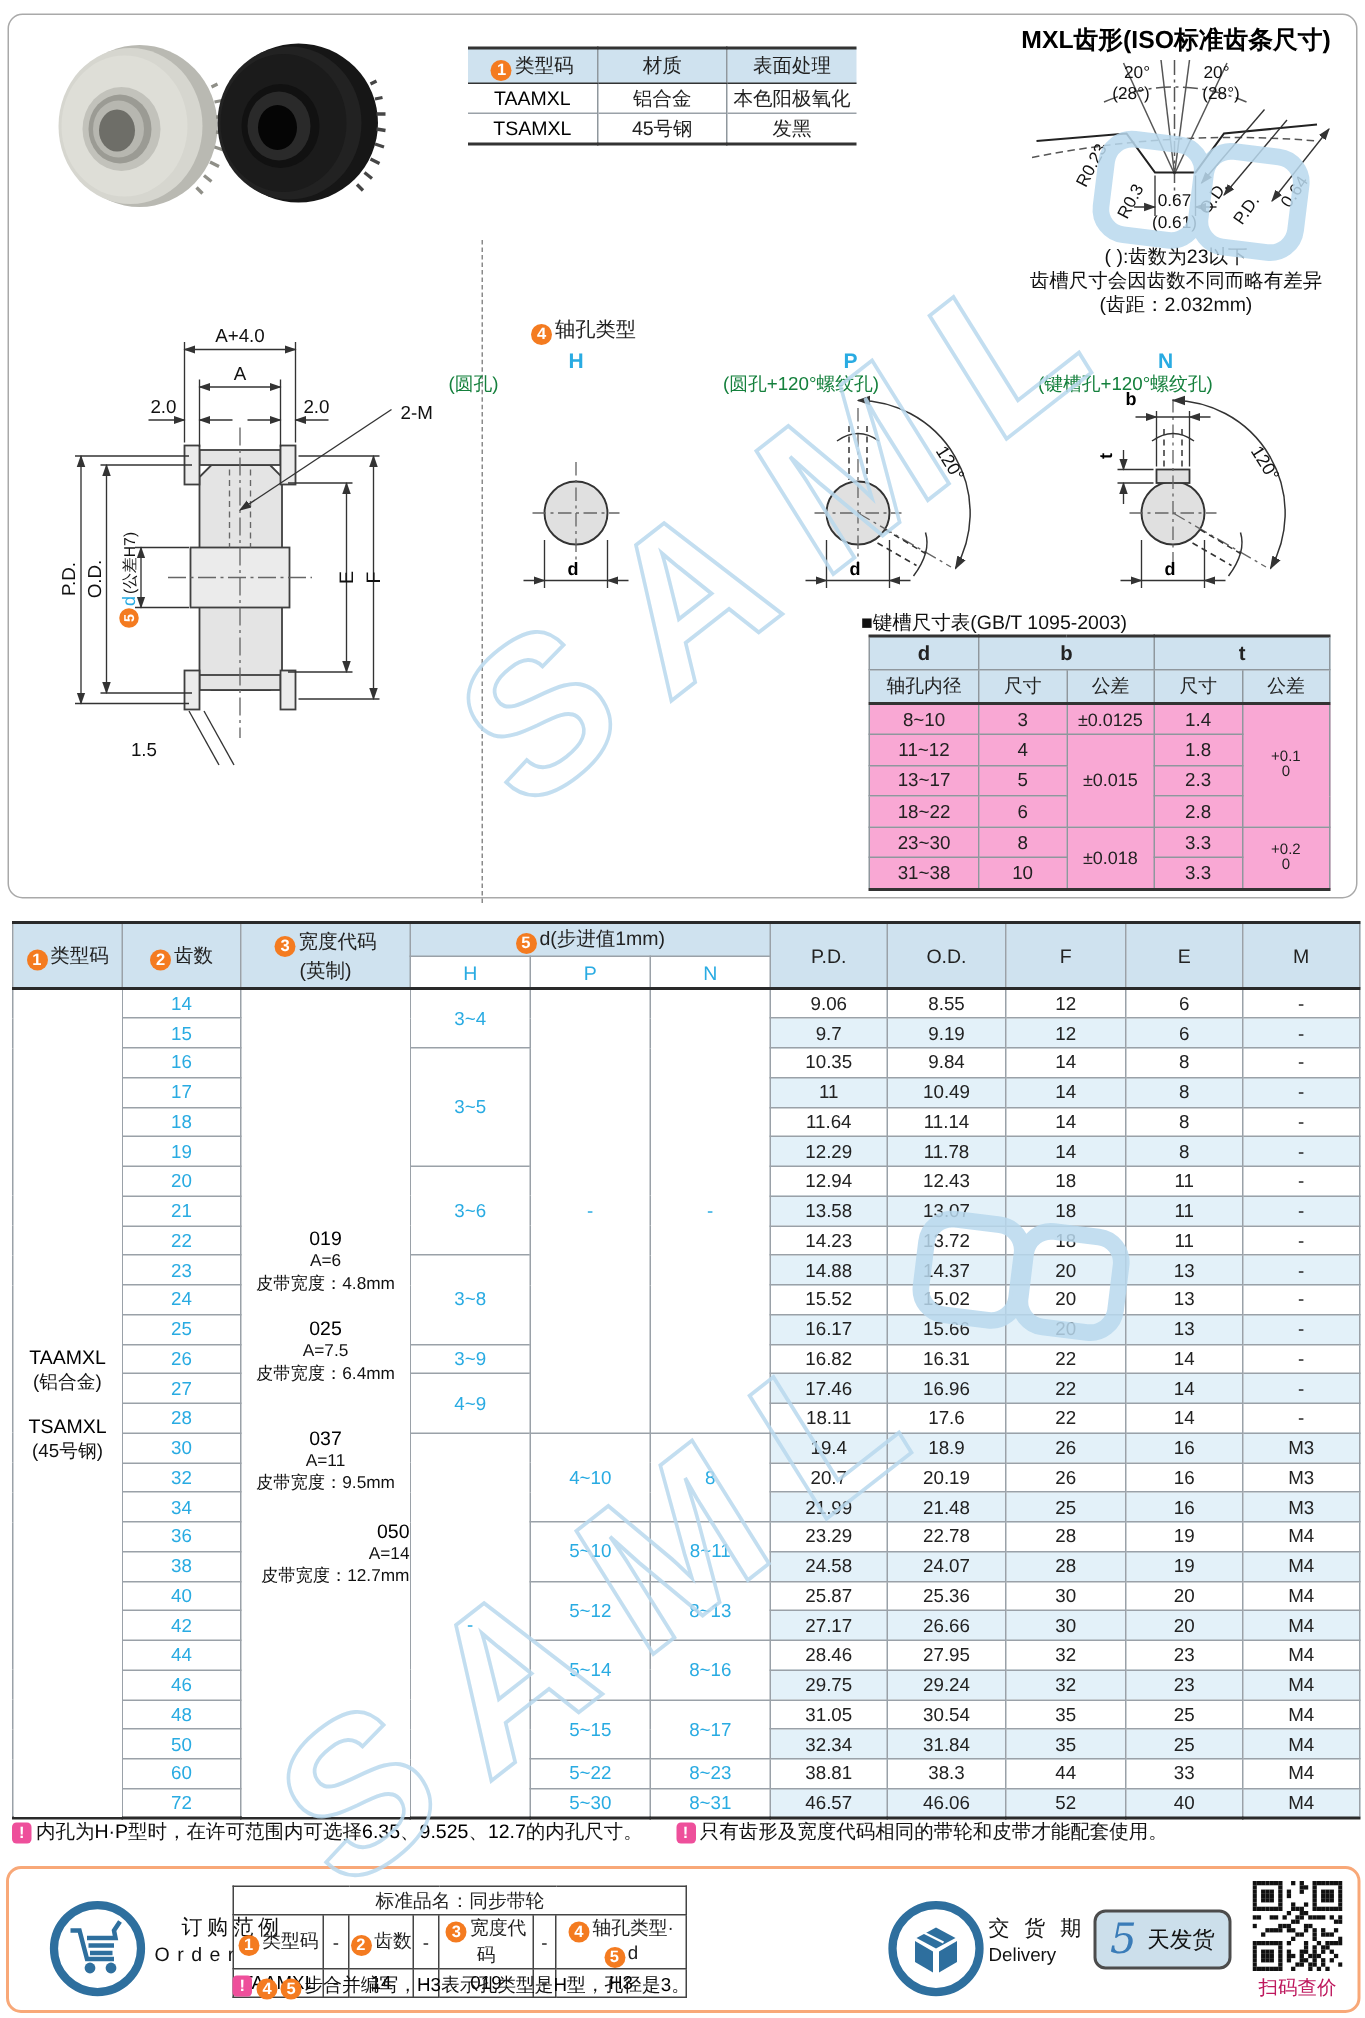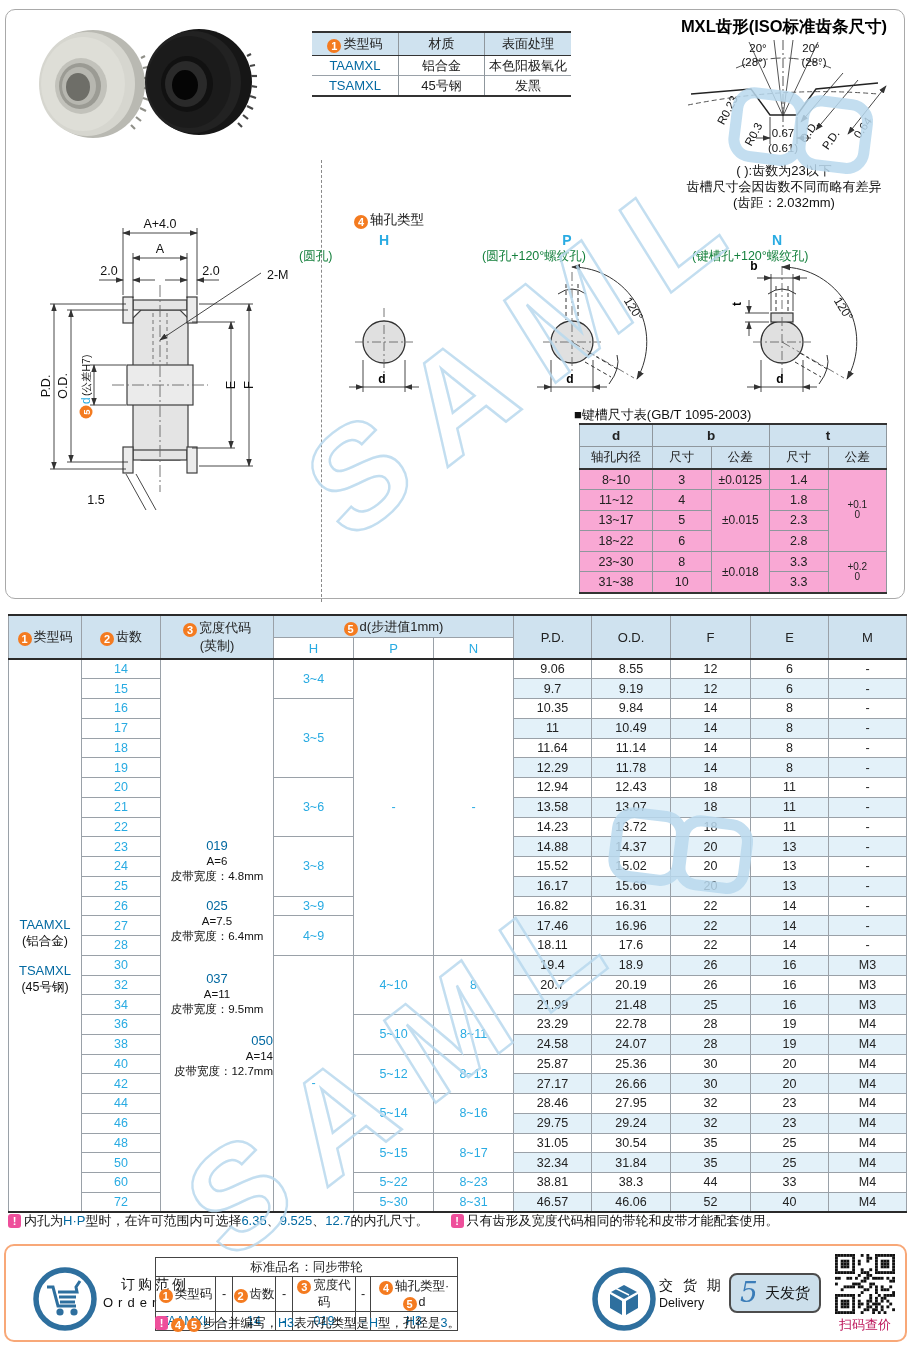--- a/index.html
+++ b/index.html
@@ -12,21 +12,21 @@
 
 #top-block{position:absolute;left:5px;top:9px;width:898px;height:588px;border:1.5px solid #a9a9a9;border-radius:10px;}
 #top-divider{position:absolute;left:315px;top:150px;height:442px;border-left:1.5px dashed #8a8a8a;}
 
 #spec-table{position:absolute;left:306px;top:21px;width:259px;border-collapse:collapse;table-layout:fixed;text-align:center;}
 #spec-table th,#spec-table td{padding:0;height:19px;font-weight:normal;font-size:13px;}
 #spec-table thead th{background:#cfe2ef;height:22px;border-bottom:1.5px solid #333;}
 #spec-table .vline{border-left:1px solid #8f979d;}
 #spec-table{border-top:2px solid #333;border-bottom:2px solid #333;}
 #spec-table tbody tr+tr td{border-top:1px solid #9aa1a8;}
-.blue{color:#0369a1;margin-top:20px;}
+.blue{color:#000000;}
 .bdg{display:inline-block;width:14px;height:14px;line-height:14.5px;border-radius:50%;background:#f47b20;color:#fff;font-size:11px;font-weight:bold;text-align:center;margin-right:2px;vertical-align:-2px;font-style:normal;}
 
 #tooth{position:absolute;left:600px;top:0;width:310px;height:205px;}
 
 #holes-title{position:absolute;left:348px;top:201px;font-size:13.5px;}
 .hole-letter{position:absolute;top:222px;width:80px;text-align:center;font-size:14px;font-weight:bold;color:#29abe2;}
 .hole-desc{position:absolute;top:238px;width:170px;font-size:12.5px;color:#15803d;}
 
 #keyway-title{position:absolute;left:568px;top:396px;font-size:13px;color:#111;}
 #keyway{position:absolute;left:573px;top:413px;width:308px;border-collapse:collapse;table-layout:fixed;text-align:center;}

